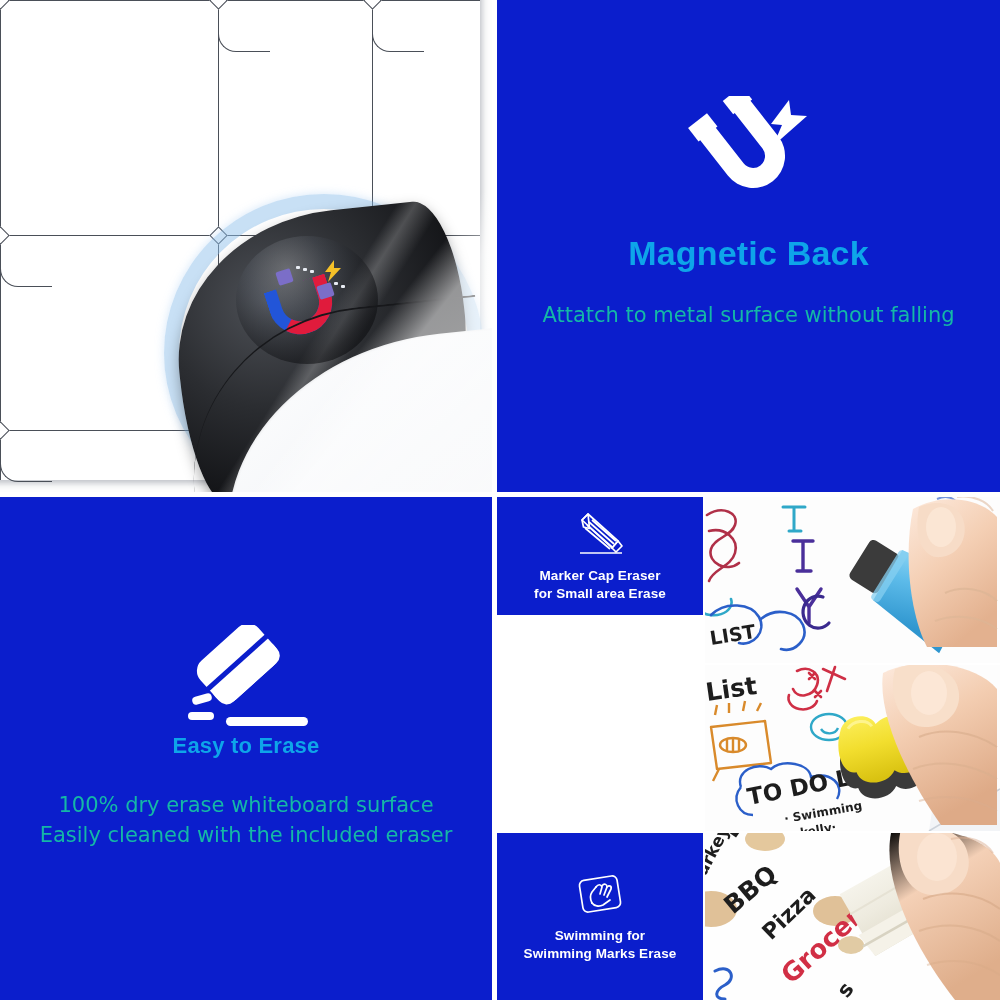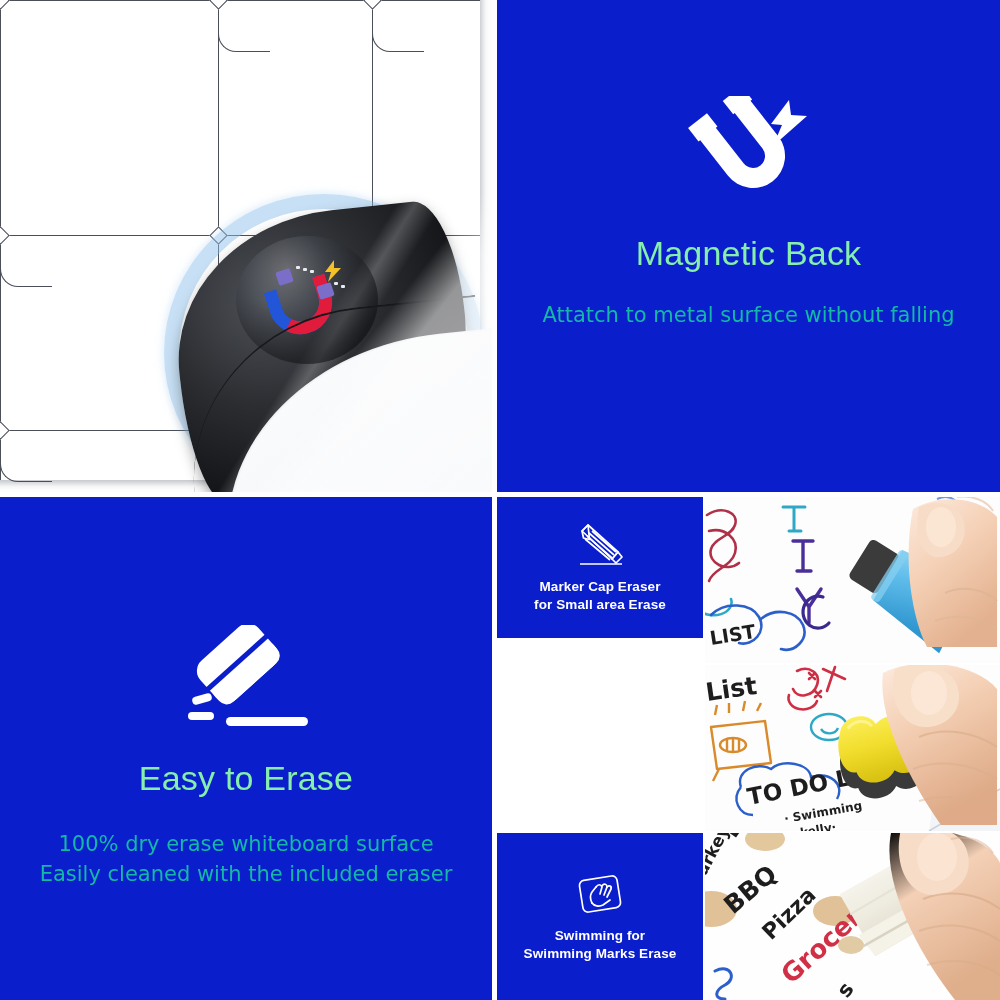--- a/index.html
+++ b/index.html
@@ -109,47 +109,47 @@
 
   
   #panel-magnetic {
     left: 497px; top: 0; width: 503px; height: 492px;
     background: #0b1ecc;
     display: flex; flex-direction: column; align-items: center; justify-content: flex-start;
     padding-top: 96px;
   }
   .big-icon { display: block; }
   .headline {
-    color: #86efac; font-weight: normal; letter-spacing: .2px;
+    color: #0ea5e9; font-weight: bold; letter-spacing: .2px;
     font-family: "Liberation Sans", sans-serif;
   }
   #magnetic-title { font-size: 34px; margin-top: 26px; }
   .subcopy {
     color: #14b8a6; text-align: center; line-height: 1.42;
     font-family: "DejaVu Sans", sans-serif; font-size: 21px; font-weight: 500;
   }
   #magnetic-sub { margin-top: 28px; }
 
   
   #panel-erase {
     left: 0; top: 497px; width: 492px; height: 503px;
     background: #0b1ecc;
     display: flex; flex-direction: column; align-items: center; justify-content: flex-start;
     padding-top: 128px;
   }
-  #erase-title { font-size: 34px; margin-top: 26px; }
+  #erase-title { font-size: 22px; }
   #erase-sub { margin-top: 32px; }
 
   
   #col-cards { left: 497px; top: 497px; width: 206px; height: 503px; background: #ffffff; }
   .fcard {
     position: absolute; left: 0; width: 206px; background: #0b1ecc;
     display: flex; flex-direction: column; align-items: center; justify-content: center;
   }
-  #fcard-0 { top: 0;   height: 141px; }
+  #fcard-0 { top: 0;   height: 118px; }
   #fcard-1 { top: 168px; height: 161px; }
   #fcard-2 { top: 336px; height: 167px; }
   .fcard-icon { margin-bottom: 9px; }
   .fcard-text {
     color: #ffffff; font-size: 13.5px; font-weight: bold; text-align: center;
     line-height: 1.32; letter-spacing: .1px;
   }
 
   
   #col-photos { left: 705px; top: 497px; width: 295px; height: 503px; background: #fff; }

